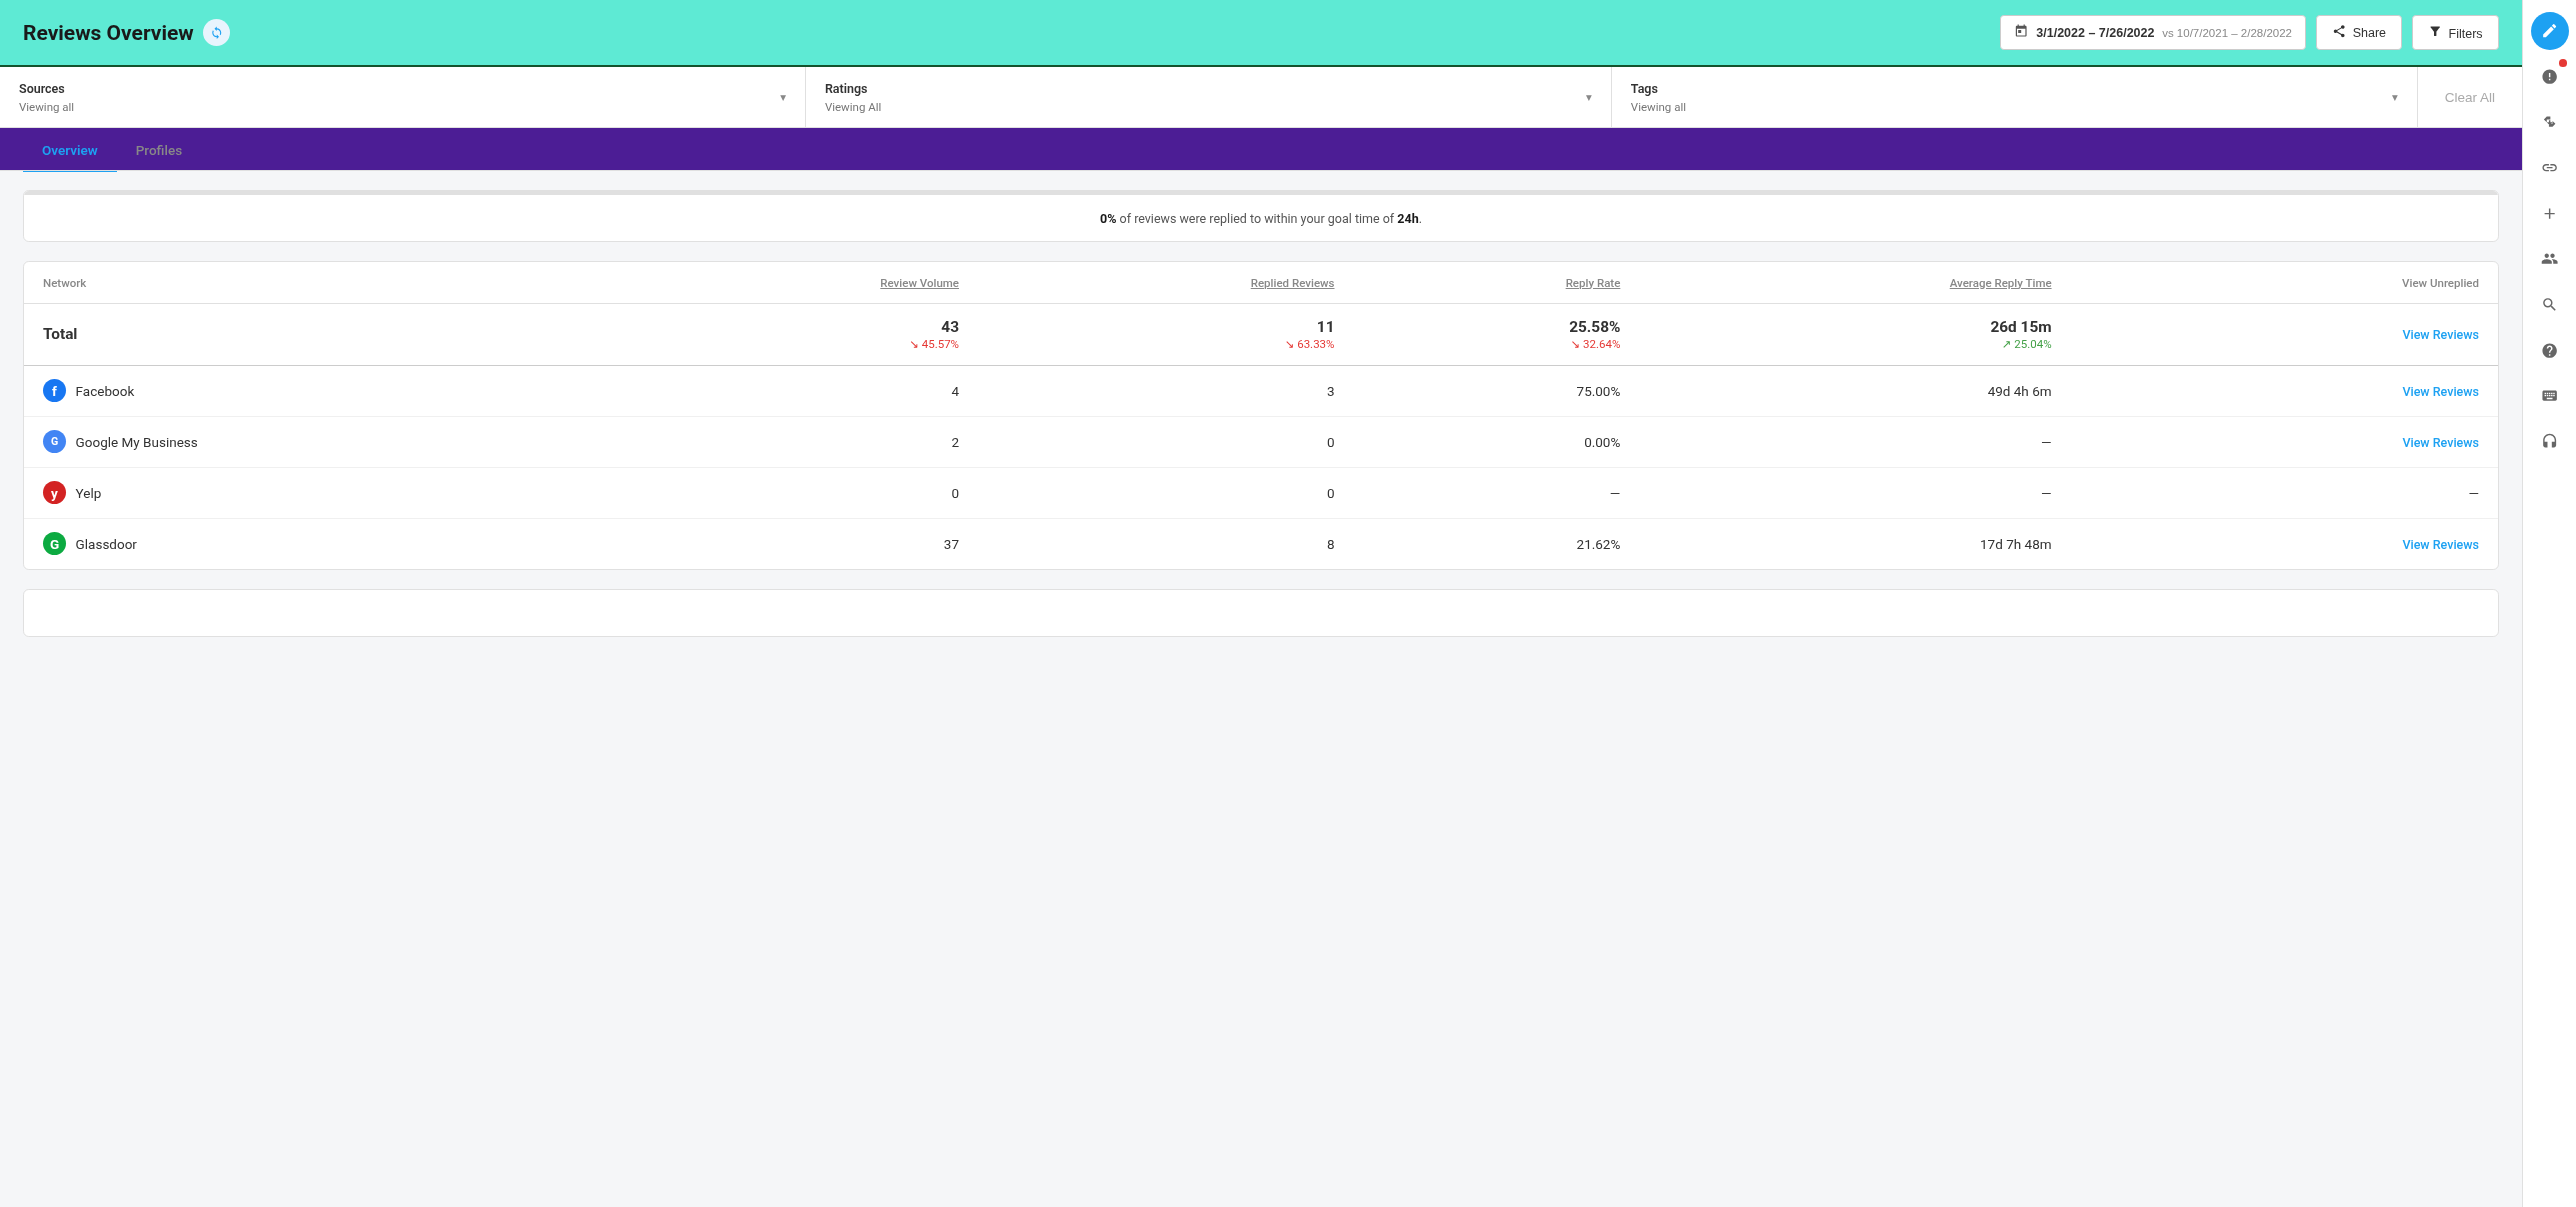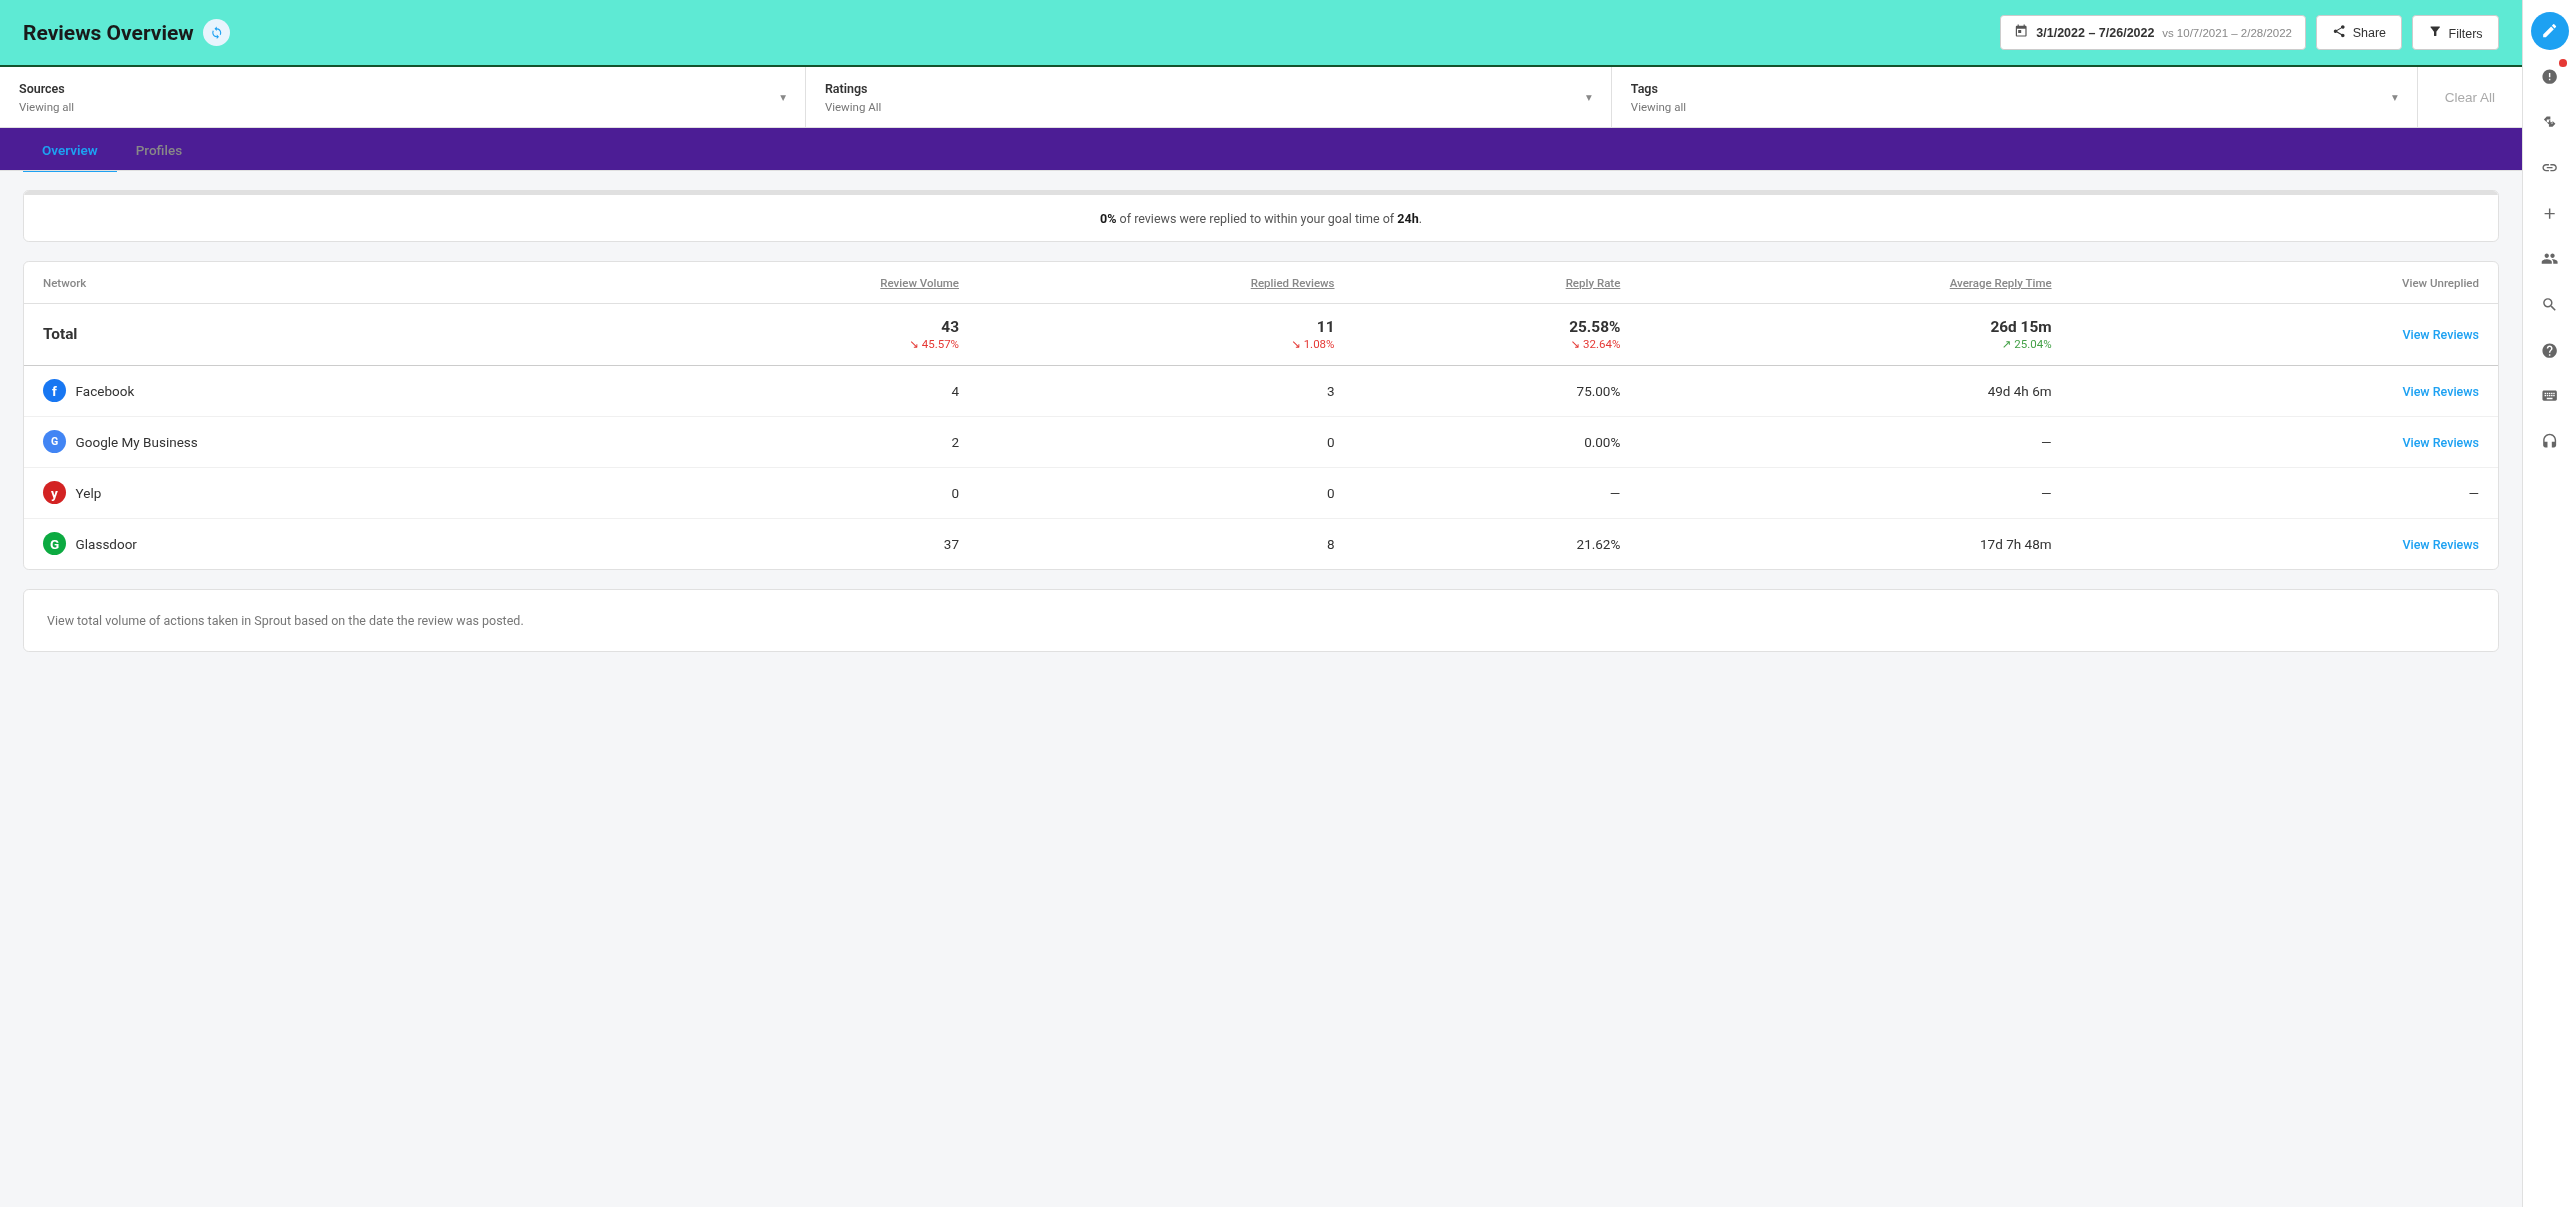--- a/index.html
+++ b/index.html
@@ -557,21 +557,21 @@
           <tr class="total-row">
             <td>
               <span>Total</span>
             </td>
             <td class="right">
               <span>43</span>
               <span class="sub-value arrow-down">↘ 45.57%</span>
             </td>
             <td class="right">
               <span>11</span>
-              <span class="sub-value arrow-down">↘ 1.08%</span>
+              <span class="sub-value arrow-down">↘ 63.33%</span>
             </td>
             <td class="right">
               <span>25.58%</span>
               <span class="sub-value arrow-down">↘ 32.64%</span>
             </td>
             <td class="right">
               <span>26d 15m</span>
               <span class="sub-value arrow-up">↗ 25.04%</span>
             </td>
             <td class="right">
@@ -673,18 +673,17 @@
             <td class="right">
               <a class="view-reviews-link cursor-hand">View Reviews</a>
             </td>
           </tr>
 
         </tbody>
       </table>
     </div>
 
     <div class="bottom-card">
-      <div class="bottom-card-subtitle">View total volume of actions taken in Sprout based on the date the review was posted.</div>
     </div>
 
   </div>
 </div>
 
 
 </body></html>

